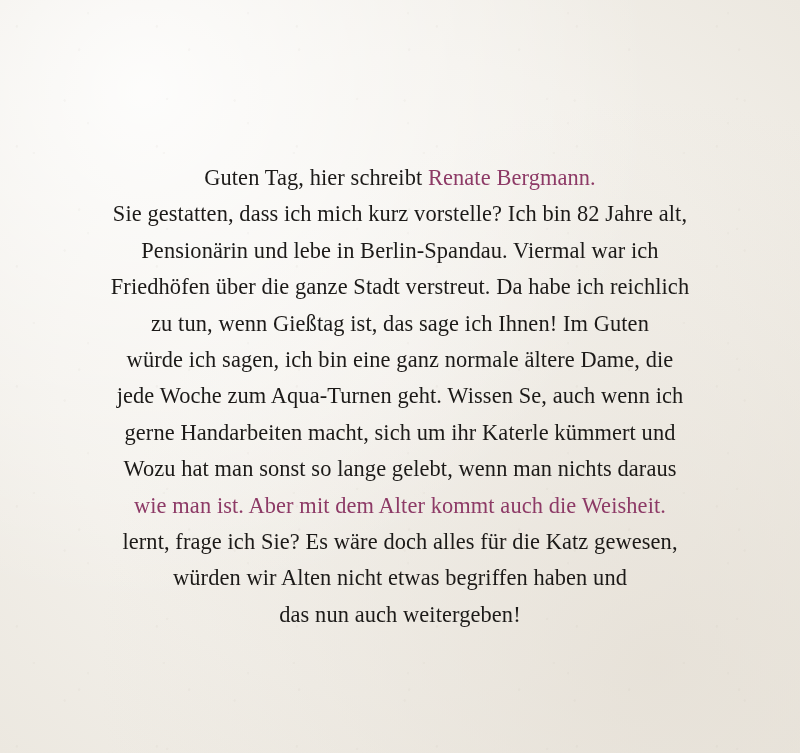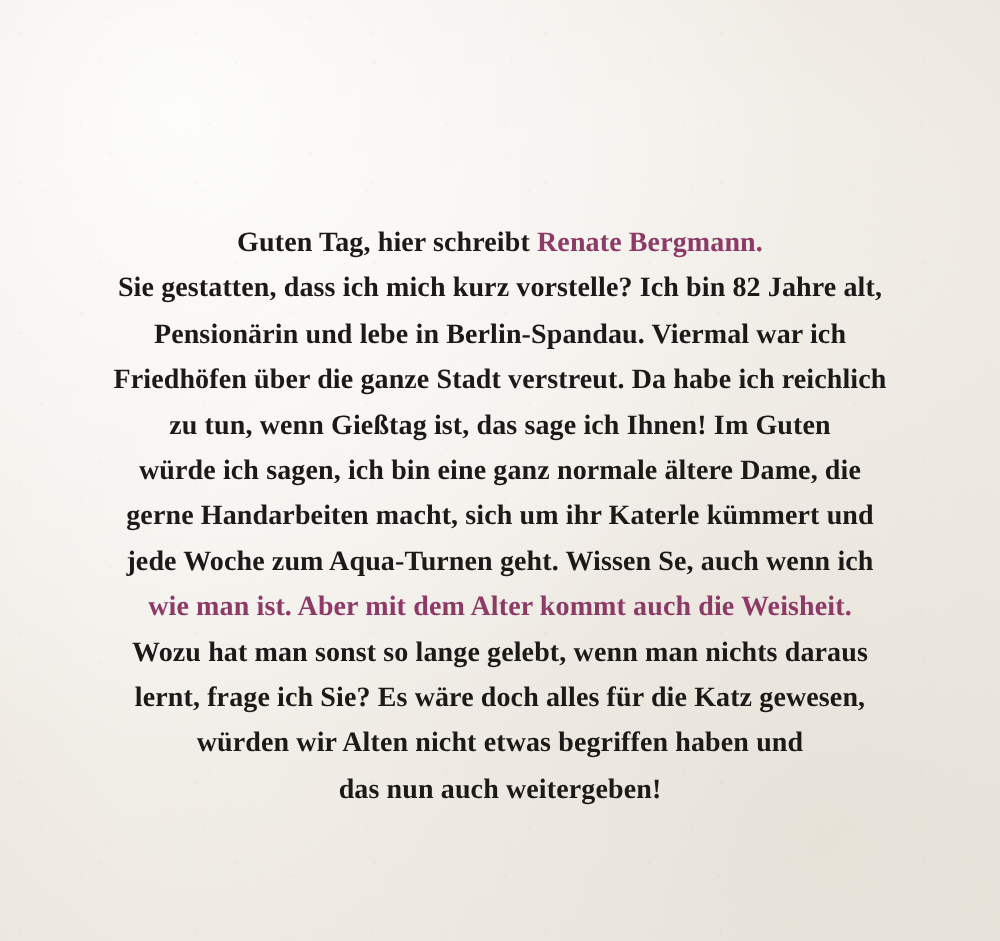--- a/index.html
+++ b/index.html
@@ -35,48 +35,48 @@
       radial-gradient(circle at 72% 31%, rgba(170,160,145,0.13) 0 1px, transparent 1.5px),
       radial-gradient(circle at 88% 76%, rgba(170,160,145,0.11) 0 1px, transparent 1.5px),
       radial-gradient(circle at 55% 12%, rgba(170,160,145,0.10) 0 1px, transparent 1.5px),
       radial-gradient(circle at 26% 90%, rgba(170,160,145,0.12) 0 1px, transparent 1.5px);
     background-size: 140px 120px, 170px 150px, 110px 160px, 190px 130px, 160px 110px, 130px 170px;
   }
   #text-block {
     position: absolute;
     left: 40px;
     right: 40px;
-    top: 176px;
+    top: 160px;
     text-align: center;
     font-size: 22.4px;
     line-height: 36.4px;
     color: #1c1a18;
     letter-spacing: 0.1px;
-    font-weight: 700;
+    font-weight: 400;
   }
   #text-block .line {
     white-space: nowrap;
   }
   .accent {
     color: #8d3a66;
   }
 </style>
 </head>
 <body>
 
 <div id="page">
   <div id="grain"></div>
   <div id="text-block">
       <div class="line"><span>Guten Tag, hier schreibt </span><span class="accent">Renate Bergmann.</span></div>
       <div class="line"><span>Sie gestatten, dass ich mich kurz vorstelle? Ich bin 82 Jahre alt,</span></div>
       <div class="line"><span>Pensionärin und lebe in Berlin-Spandau. Viermal war ich</span></div>
       <div class="line"><span>Friedhöfen über die ganze Stadt verstreut. Da habe ich reichlich</span></div>
       <div class="line"><span>zu tun, wenn Gießtag ist, das sage ich Ihnen! Im Guten</span></div>
       <div class="line"><span>würde ich sagen, ich bin eine ganz normale ältere Dame, die</span></div>
+      <div class="line"><span>jede Woche zum Aqua-Turnen geht. Wissen Se, auch wenn ich</span></div>
       <div class="line"><span>gerne Handarbeiten macht, sich um ihr Katerle kümmert und</span></div>
-      <div class="line"><span>jede Woche zum Aqua-Turnen geht. Wissen Se, auch wenn ich</span></div>
+      <div class="line"><span>Wozu hat man sonst so lange gelebt, wenn man nichts daraus</span></div>
       <div class="line"><span class="accent">wie man ist. Aber mit dem Alter kommt auch die Weisheit.</span></div>
-      <div class="line"><span>Wozu hat man sonst so lange gelebt, wenn man nichts daraus</span></div>
       <div class="line"><span>lernt, frage ich Sie? Es wäre doch alles für die Katz gewesen,</span></div>
       <div class="line"><span>würden wir Alten nicht etwas begriffen haben und</span></div>
       <div class="line"><span>das nun auch weitergeben!</span></div>
     </div>
 </div>
 
 </body></html>

